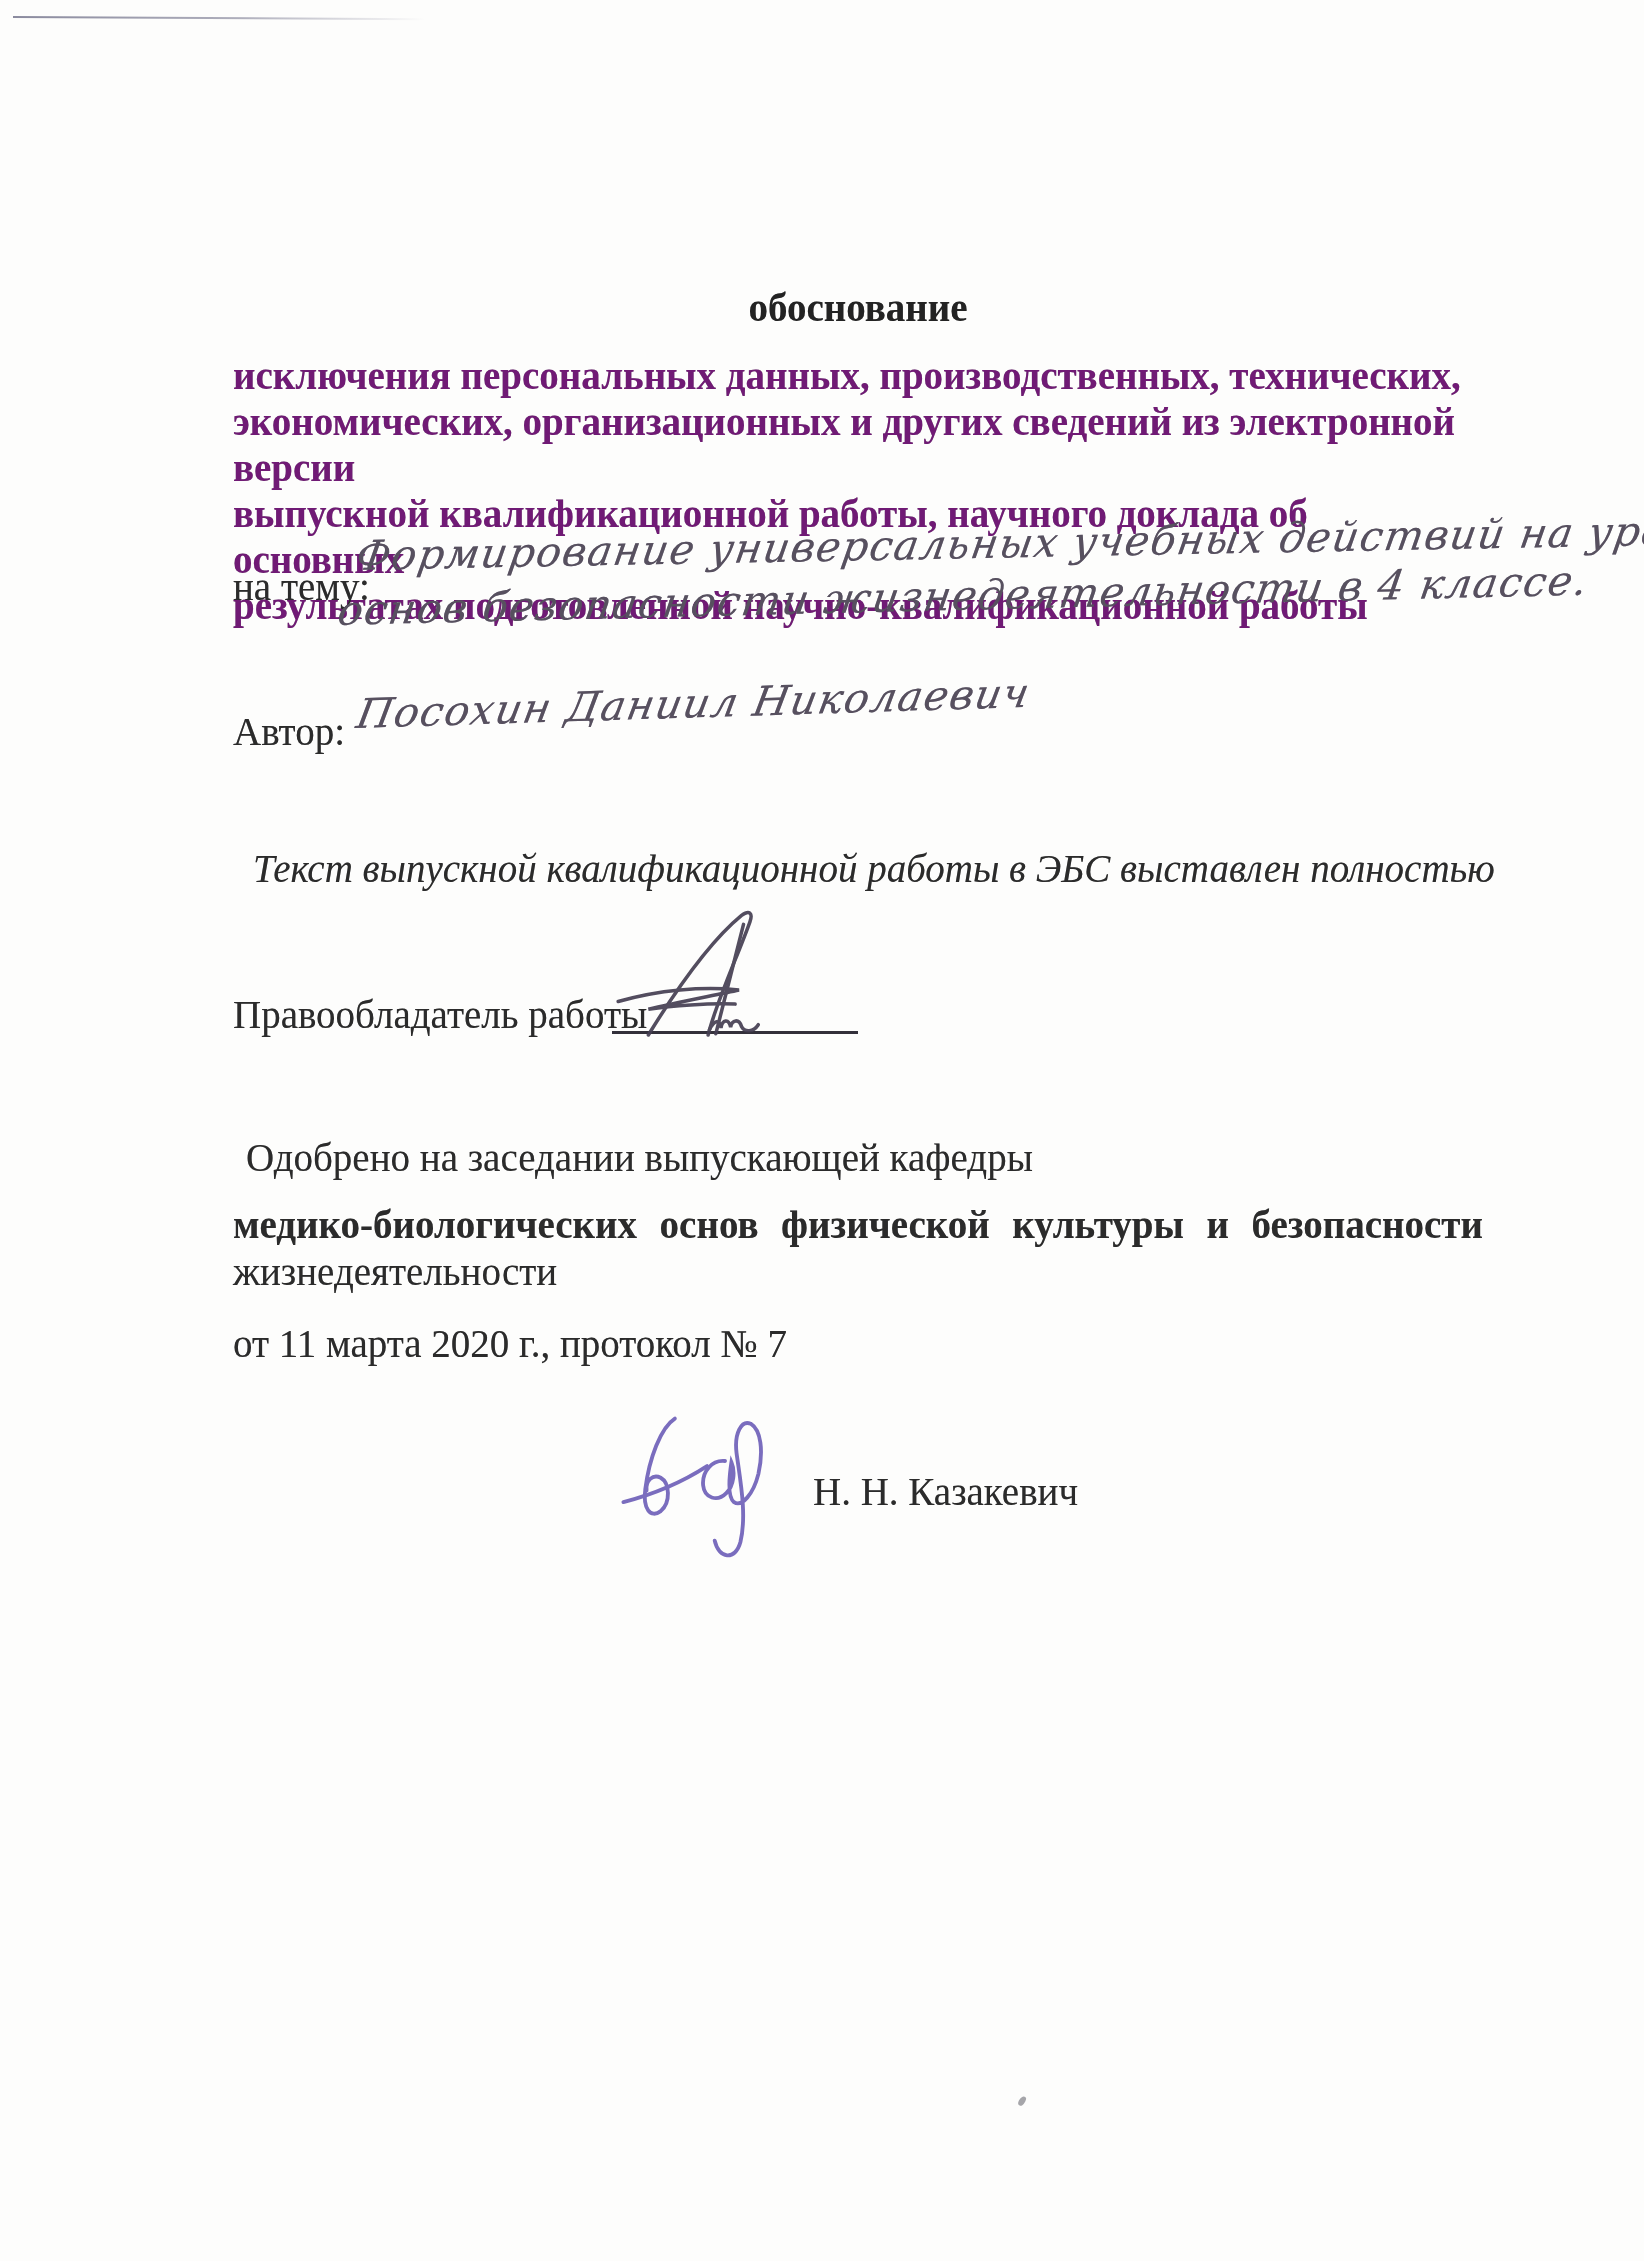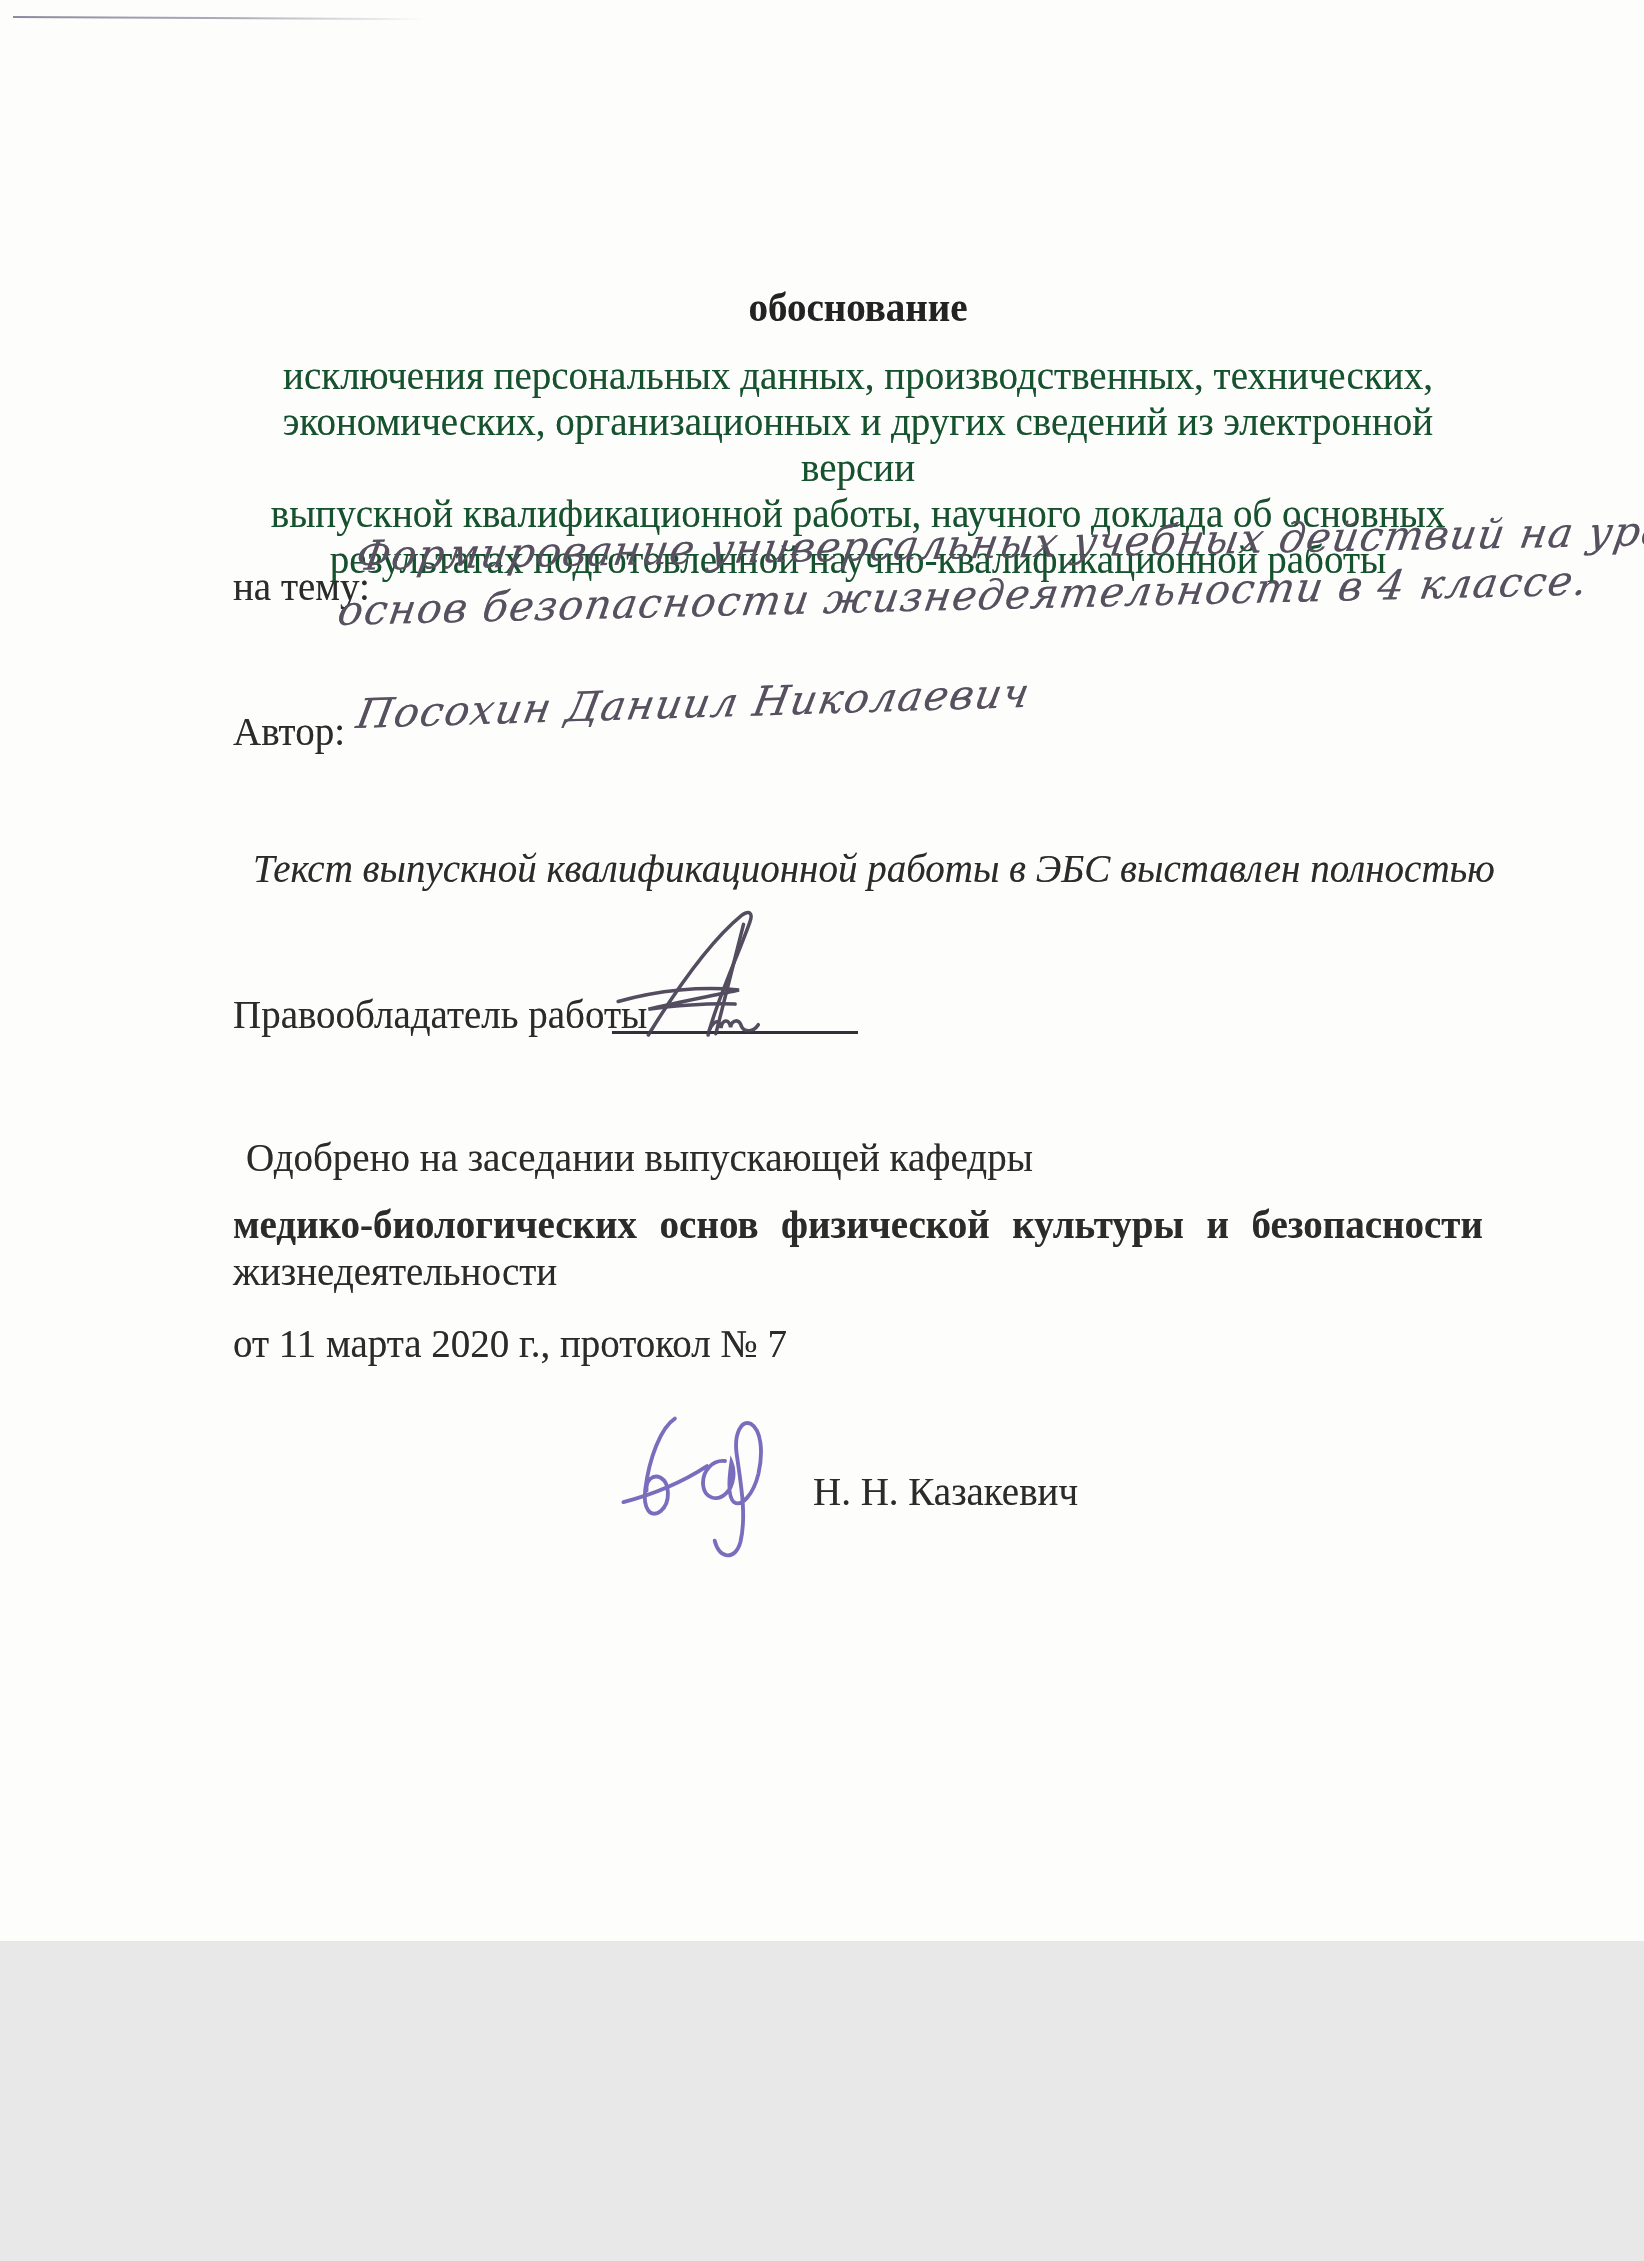--- a/index.html
+++ b/index.html
@@ -1,36 +1,36 @@
 <!DOCTYPE html>
 <html style="font-size:10.3px"><head>
 <meta charset="utf-8">
 <style>
   html,body{margin:0;padding:0;background:#e8e8e8;}
   .page{
     position:relative;
-    width:1644px;height:1941px;
+    width:1644px;height:2261px;
     background:#fdfdfc;
     overflow:hidden;
     font-family:"Liberation Serif","DejaVu Serif",serif;
     color:#2a2a2a;
   }
   .abs{position:absolute;}
   .printed{
     font-size:39px;line-height:43px;
     color:#2b2b2b;
     text-shadow:0 0 0.6px rgba(50,50,50,.45);
     white-space:nowrap;
   }
   .column{left:233px;width:1250px;}
   .title{
     top:286px;text-align:center;font-weight:bold;color:#232323;
   }
   .par{
-    top:353px;text-align:center;font-weight:normal;color:#14532d;
+    top:353px;text-align:left;font-weight:bold;color:#701a75;
     line-height:46px;white-space:normal;
   }
   .topic-label{left:233px;top:565px;}
   .author-label{left:233px;top:710px;}
   .ebs{left:233px;top:847px;font-style:italic;margin-left:20px;}
   .rights-label{left:233px;top:993px;}
   .rights-underline{
     left:612px;top:1031px;width:246px;height:2.6px;
     background:#33303a;
   }

